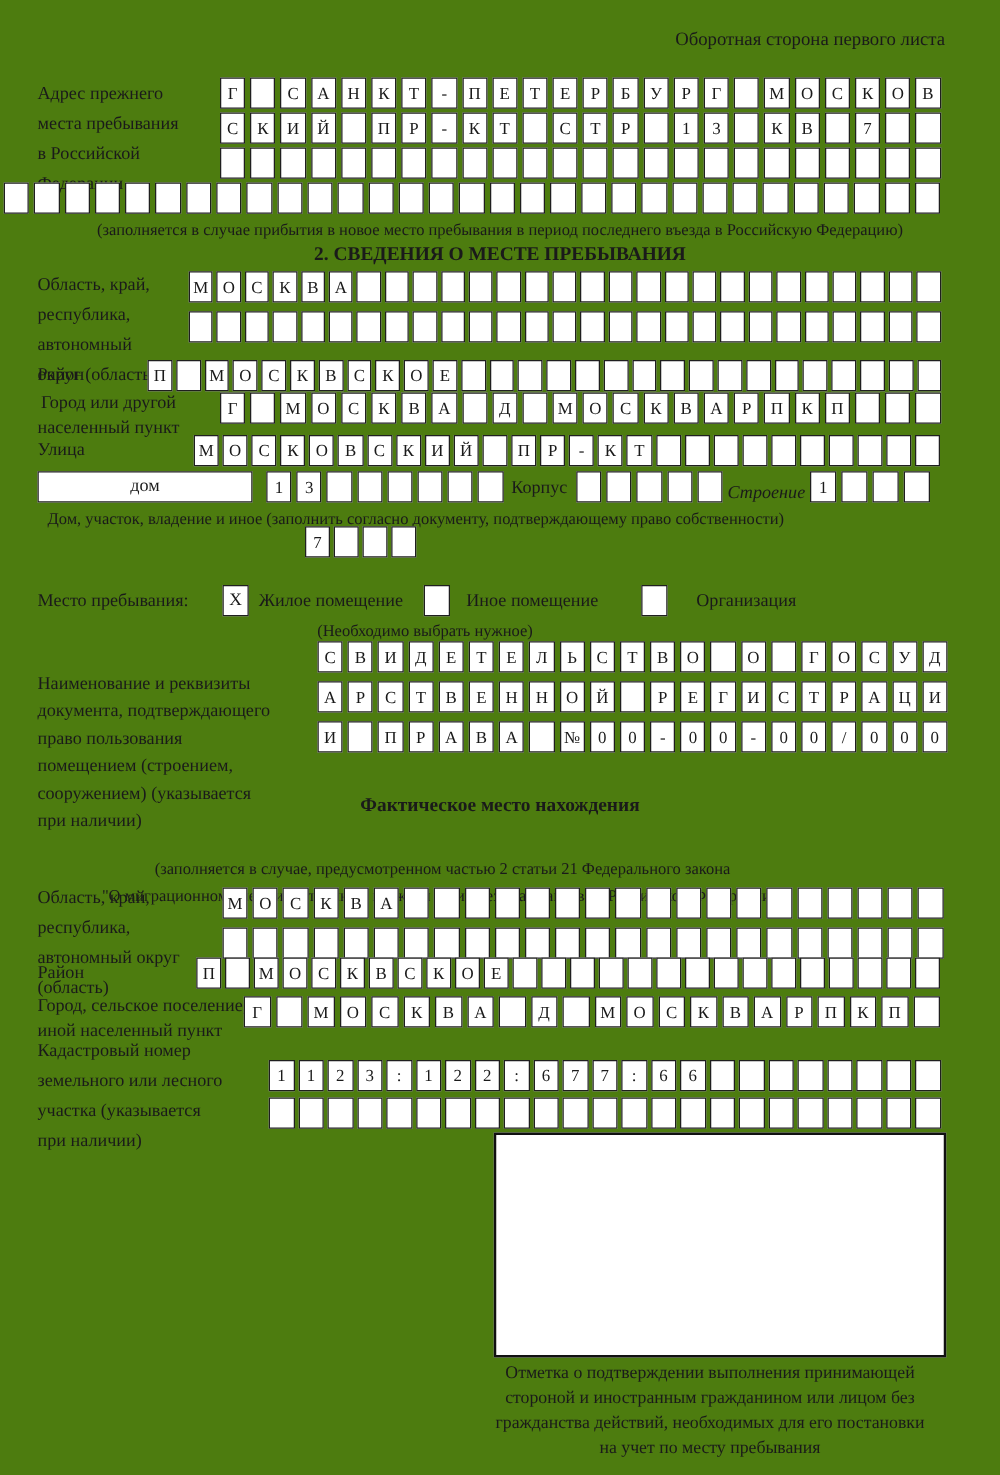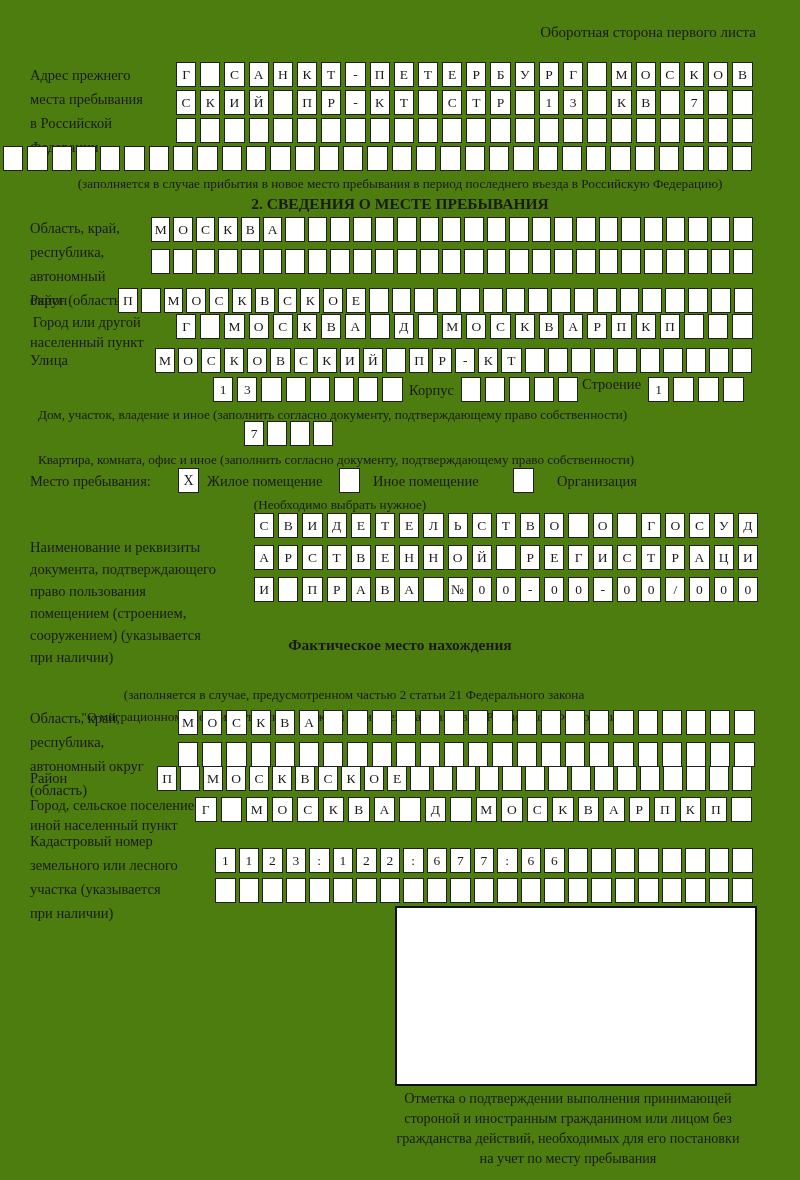--- a/index.html
+++ b/index.html
@@ -302,54 +302,54 @@
       <span class="cell"></span>
       <span class="cell"></span>
       <span class="cell"></span>
       <span class="cell"></span>
       <span class="cell"></span>
       <span class="cell"></span>
       <span class="cell"></span>
       <span class="cell"></span>
     </div>
 
+  <div class="boxlabel" style="left:30px;top:377px;width:172px;">дом</div>
   <div class="cellrow p242" style="left:213px;top:377px;">
       <span class="cell">1</span>
       <span class="cell">3</span>
       <span class="cell"></span>
       <span class="cell"></span>
       <span class="cell"></span>
       <span class="cell"></span>
       <span class="cell"></span>
       <span class="cell"></span>
     </div>
   <div class="txt" style="left:409px;top:380px;">Корпус</div>
   <div class="cellrow p242" style="left:461px;top:377px;">
       <span class="cell"></span>
       <span class="cell"></span>
       <span class="cell"></span>
       <span class="cell"></span>
       <span class="cell"></span>
     </div>
-  <div class="txt" style="left:582px;top:374px;">Строение</div>
+  <div class="txt" style="left:582px;top:384px;font-style:italic;">Строение</div>
   <div class="cellrow p250" style="left:648px;top:377px;">
       <span class="cell">1</span>
       <span class="cell"></span>
       <span class="cell"></span>
       <span class="cell"></span>
     </div>
   <div class="cap" style="left:38px;top:404px;text-align:left;">Дом, участок, владение и иное (заполнить согласно документу, подтверждающему право собственности)</div>
 
   <div class="cellrow p230" style="left:244px;top:421px;">
       <span class="cell">7</span>
       <span class="cell"></span>
       <span class="cell"></span>
       <span class="cell"></span>
     </div>
-  <div class="cap" style="left:38px;top:449px;text-align:left;">Квартира, комната, офис и иное (заполнить согласно документу, подтверждающему право собственности)</div>
 
   <div class="txt" style="left:30px;top:471px;">Место пребывания:</div>
   <div class="chk" style="left:178px;top:468px;">Х</div>
   <div class="txt" style="left:207px;top:471px;">Жилое помещение</div>
   <div class="chk" style="left:339px;top:468px;"></div>
   <div class="txt" style="left:373px;top:471px;">Иное помещение</div>
   <div class="chk" style="left:513px;top:468px;"></div>
   <div class="txt" style="left:557px;top:471px;">Организация</div>
   <div class="cap" style="left:180px;top:494px;width:320px;">(Необходимо выбрать нужное)</div>
 

